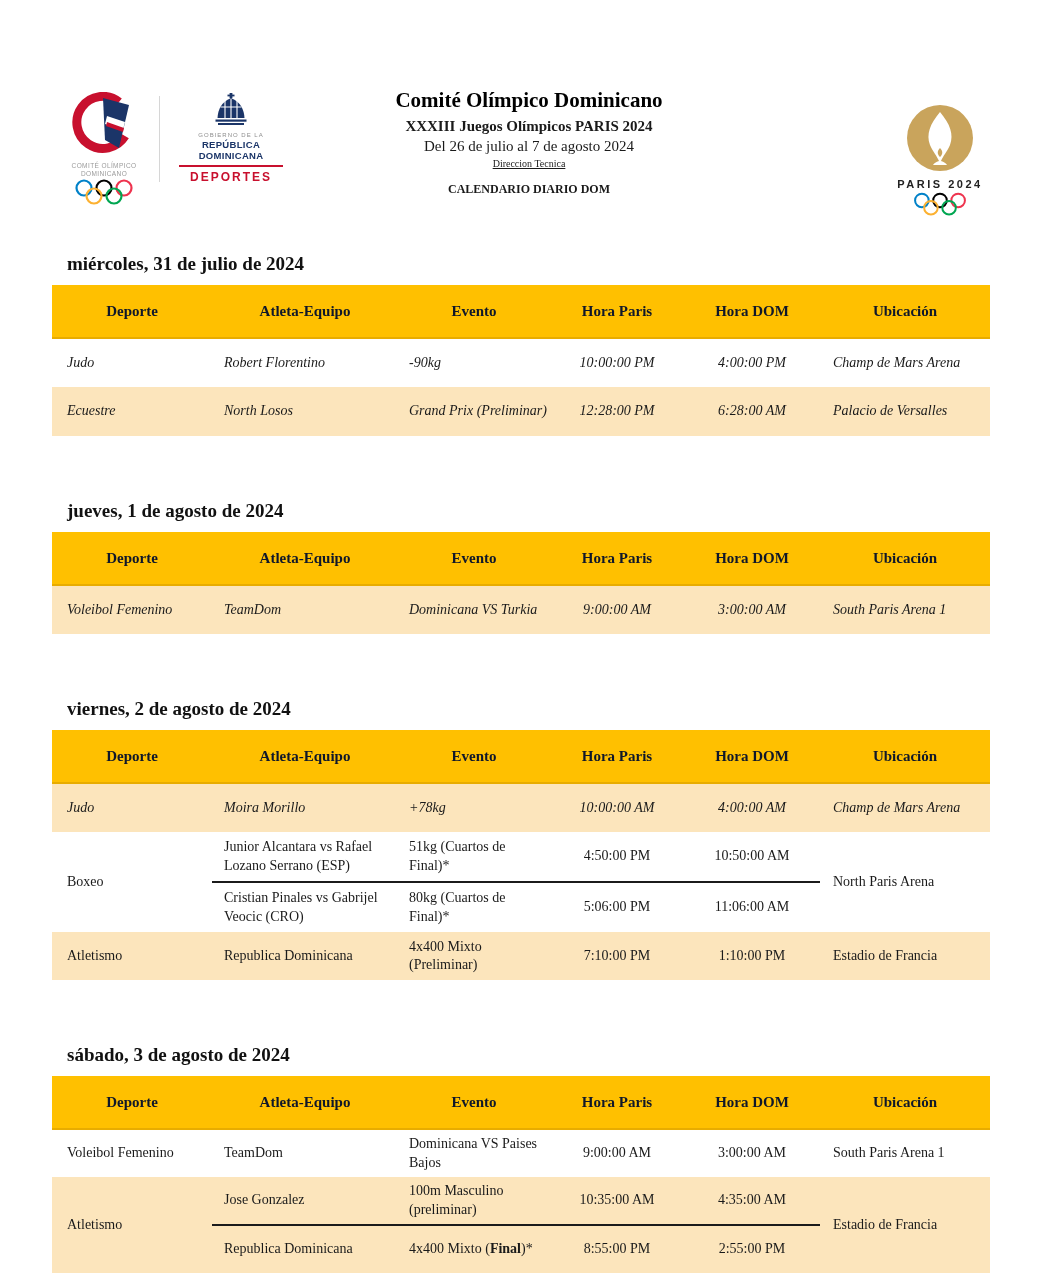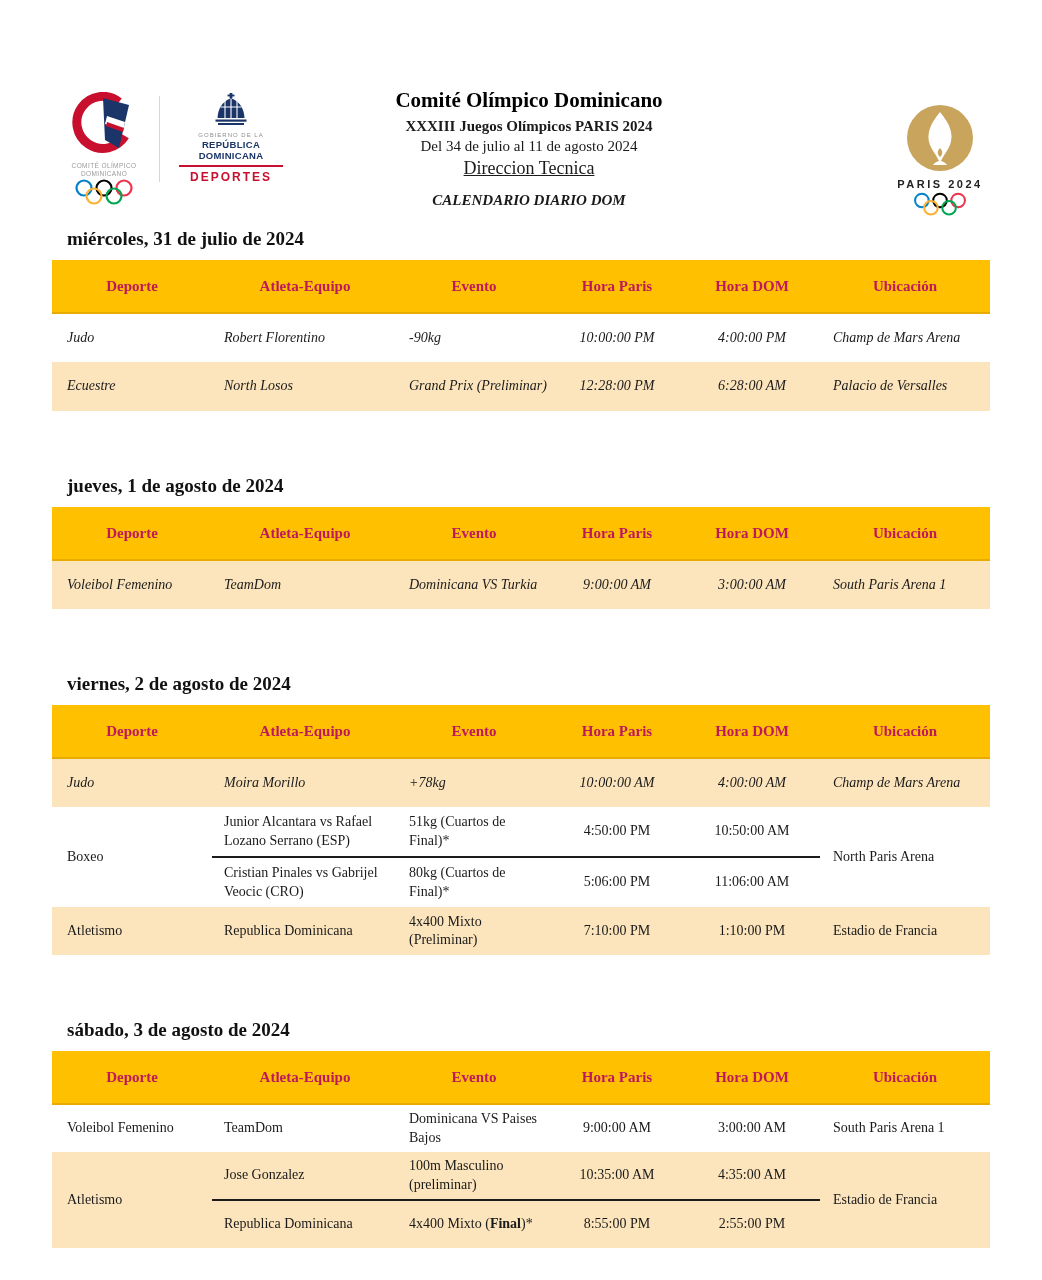--- a/index.html
+++ b/index.html
@@ -17,34 +17,34 @@
   .logo-sep{position:absolute;left:159px;top:8px;width:1px;height:86px;background:#d6d6d6;}
   .logo-gov{position:absolute;left:172px;top:4px;width:118px;text-align:center;}
   .logo-gov .g1{font-family:"Liberation Sans",sans-serif;font-size:6px;color:#8e8e8e;letter-spacing:1px;margin-top:2px;}
   .logo-gov .g2{font-family:"Liberation Sans",sans-serif;font-size:9.5px;font-weight:bold;color:var(--navy);letter-spacing:.3px;margin-top:1px;}
   .logo-gov .redline{height:2px;background:var(--red);width:104px;margin:4px auto 3px auto;}
   .logo-gov .g3{font-family:"Liberation Sans",sans-serif;font-size:12px;font-weight:bold;color:var(--red);letter-spacing:2px;}
   .center-text{position:absolute;left:0;right:0;top:0;text-align:center;margin-left:16px;}
   .org-title{font-size:21px;font-weight:bold;color:#000;}
   .sub1{font-size:15px;font-weight:bold;margin-top:5px;text-align:center;}
   .sub2{font-size:15px;margin-top:3px;}
-  .sub3{font-size:18px;margin-top:3px;}
+  .sub3{font-size:10px;margin-top:3px;}
   .sub3 span{text-decoration:underline;}
-  .sub4{font-size:15px;font-weight:bold;margin-top:13px;font-style:italic;}
+  .sub4{font-size:12px;font-weight:bold;margin-top:13px;}
   .logo-paris{position:absolute;right:52px;top:16px;width:100px;text-align:center;}
   .paris-label{font-family:"Liberation Sans",sans-serif;font-size:11px;font-weight:bold;letter-spacing:2.5px;color:#222;margin:2px 0 2px 0;}
 
   
   .section{margin-left:52px;width:938px;}
-  .s-first{margin-top:18px;}
+  .s-first{margin-top:43px;}
   .s-next{margin-top:64px;}
   .section-title{font-size:19px;font-weight:bold;color:#111;margin:0 0 10px 15px;}
   table.sched{border-collapse:collapse;width:938px;table-layout:fixed;}
   table.sched th{
-    background:var(--gold);height:50px;font-size:15px;font-weight:bold;color:#be185d;
+    background:var(--gold);height:50px;font-size:15px;font-weight:bold;color:#0f172a;
     text-align:center;vertical-align:middle;border-bottom:2px solid var(--gold-dark);
   }
   table.sched td{font-size:14px;vertical-align:middle;line-height:1.3;}
   tr.h49{height:49px;font-style:italic;} tr.h50{height:50px;} tr.h48{height:48px;}
   tr.peach td{background:var(--peach);}
   tr.white td{background:#ffffff;}
   td.c-deporte{padding-left:15px;}
   td.c-atleta{padding-left:12px;padding-right:6px;}
   td.c-evento{padding-left:11px;padding-right:2px;}
   td.c-hora{text-align:center;}
@@ -93,21 +93,21 @@
       </svg>
       <div class="g1">GOBIERNO DE LA</div>
       <div class="g2">REPÚBLICA DOMINICANA</div>
       <div class="redline"></div>
       <div class="g3">DEPORTES</div>
     </div>
 
     <div class="center-text">
       <div class="org-title">Comité Olímpico Dominicano</div>
       <div class="sub1">XXXIII Juegos Olímpicos PARIS 2024</div>
-      <div class="sub2">Del 34 de julio al 11 de agosto 2024</div>
+      <div class="sub2">Del 26 de julio al 7 de agosto 2024</div>
       <div class="sub3"><span>Direccion Tecnica</span></div>
       <div class="sub4">CALENDARIO DIARIO DOM</div>
     </div>
 
     <div class="logo-paris">
       <svg width="68" height="68" viewBox="0 0 68 68">
         <circle cx="34" cy="34" r="33" fill="var(--paris-gold)"></circle>
         <path d="M34 8 C 24 20, 20 30, 24 41 C 27 48, 31 52, 33 57 C 30 58, 28 59, 27 61 L41 61 C 40 59, 38 58, 35 57 C 37 52, 41 48, 44 41 C 48 30, 44 20, 34 8 Z" fill="#ffffff"></path>
         <path d="M34 44 C 31 47, 31 50, 34 53 C 37 50, 37 47, 34 44 Z" fill="var(--paris-gold)"></path>
       </svg>

